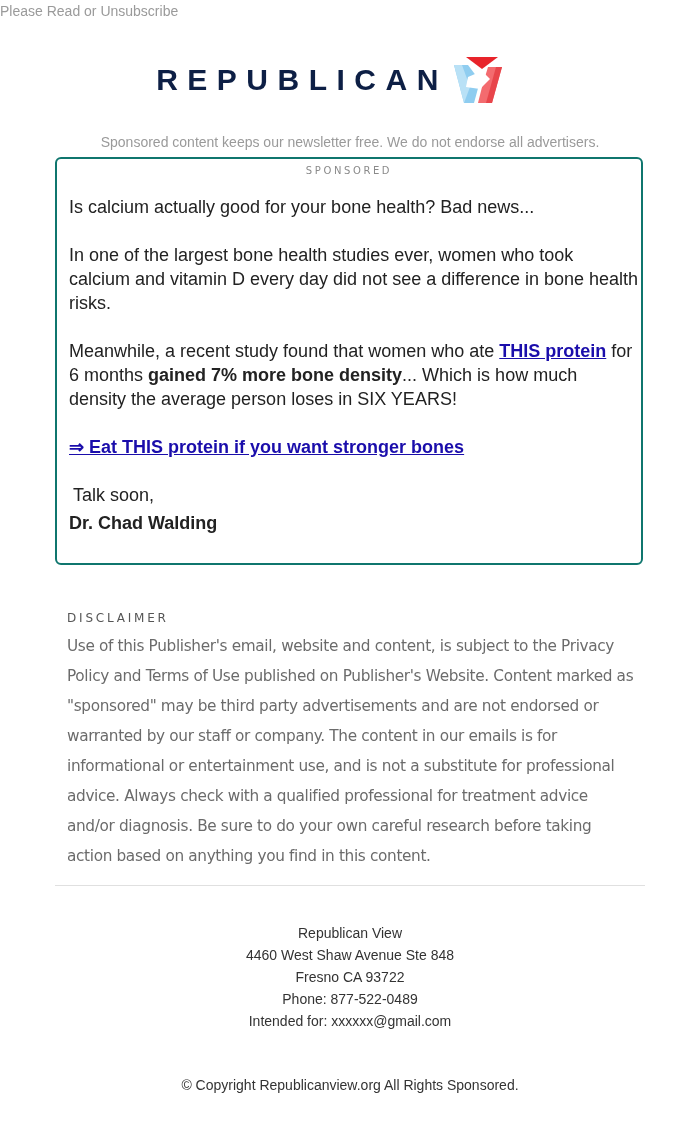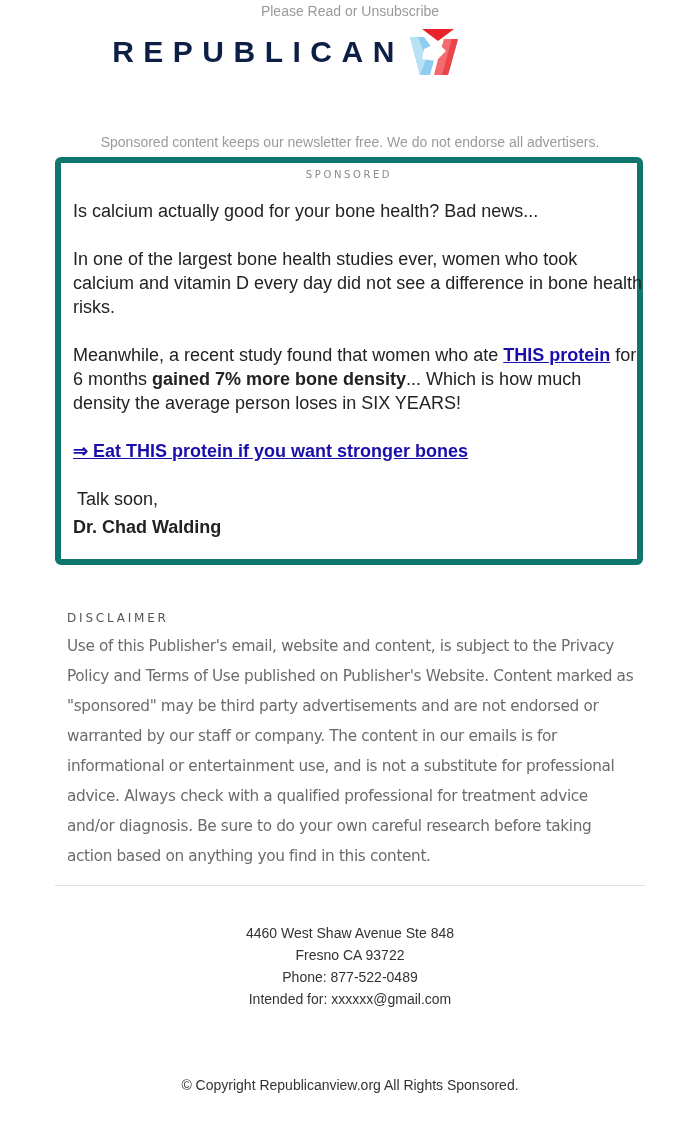--- a/index.html
+++ b/index.html
@@ -1,24 +1,24 @@
 <!DOCTYPE html>
 <html><head>
 <meta charset="utf-8">
 <style>
   html, body { margin: 0; padding: 0; background: #ffffff; }
   body { width: 700px; height: 1134px; position: relative; overflow: hidden; font-family: "Liberation Sans", sans-serif; }
-  .preheader { position: absolute; top: 3px; left: 0; width: 700px; text-align: center; font-size: 14px; color: #9a9a9a; font-family: "Liberation Sans", sans-serif; text-decoration: none; }
-  .logo { position: absolute; top: 28px; left: 0; width: 572px; height: 48px; display: flex; justify-content: center; align-items: center; }
+  .preheader { position: absolute; top: 3px; left: 0; width: 700px; text-align: left; font-size: 14px; color: #9a9a9a; font-family: "Liberation Sans", sans-serif; text-decoration: none; }
+  .logo { position: absolute; top: 56px; left: 0; width: 572px; height: 48px; display: flex; justify-content: center; align-items: center; padding-left: 44px; }
   .logo-word { font-family: "Liberation Sans", sans-serif; font-weight: 700; font-size: 30px; letter-spacing: 9.5px; color: #0d1f45; line-height: 48px; }
   .logo-word.left { margin-right: 4px; }
   .logo-word.right { margin-left: 14px; letter-spacing: 9px; }
   .logo-mark { width: 52px; height: 46px; display: block; }
   .sponsor-note { position: absolute; top: 134px; left: 0; width: 700px; text-align: center; font-size: 14px; color: #9a9a9a; }
-  .card { position: absolute; top: 157px; left: 55px; width: 588px; height: 408px; border: 6px solid #0f766e; border-radius: 6px; box-sizing: border-box; background: #fff; }
+  .card { position: absolute; top: 157px; left: 55px; width: 588px; height: 408px; border: 2px solid #0f766e; border-radius: 6px; box-sizing: border-box; background: #fff; }
   .card-label { text-align: center; font-family: "DejaVu Sans", sans-serif; font-size: 10px; letter-spacing: 2.6px; color: #8a8a8a; margin-top: 6px; }
   .card-body { position: absolute; left: 12px; top: 36px; width: 570px; font-size: 18px; line-height: 24px; color: #222222; }
   .card-body p { margin: 0 0 24px 0; }
   .card-body a { color: #1a0dab; font-weight: 700; text-decoration: underline; }
   .card-body b { font-weight: 700; }
   .cta { display: inline-block; }
   .signoff { margin: 4px; }
   .disclaimer { position: absolute; top: 611px; left: 67px; width: 570px; }
   .disclaimer-title { font-family: "DejaVu Sans", sans-serif; font-weight: 400; font-size: 12px; letter-spacing: 2.8px; color: #555555; }
   .disclaimer-text { margin-top: 6px; font-family: "DejaVu Sans", sans-serif; font-size: 15.3px; line-height: 30px; color: #6b6b6b; letter-spacing: -0.35px; }
@@ -60,19 +60,20 @@
 </div>
 
 <div class="disclaimer">
   <div class="disclaimer-title">DISCLAIMER</div>
   <div class="disclaimer-text">Use of this Publisher's email, website and content, is subject to the Privacy Policy and Terms of Use published on Publisher's Website. Content marked as "sponsored" may be third party advertisements and are not endorsed or warranted by our staff or company. The content in our emails is for informational or entertainment use, and is not a substitute for professional advice. Always check with a qualified professional for treatment advice and/or diagnosis. Be sure to do your own careful research before taking action based on anything you find in this content.</div>
 </div>
 
 <div class="divider"></div>
 
 <div class="footer">
+  <span class="line">Republican View</span>
   <span class="line">4460 West Shaw Avenue Ste 848</span>
   <span class="line">Fresno CA 93722</span>
   <span class="line">Phone: 877-522-0489</span>
   <span class="line">Intended for: xxxxxx@gmail.com</span>
 </div>
 
 <div class="copyright">© Copyright Republicanview.org All Rights Sponsored.</div>
 
 </body></html>

